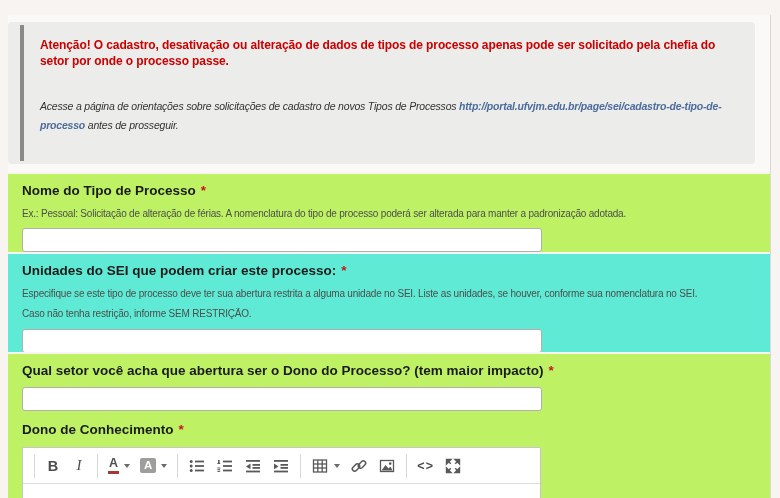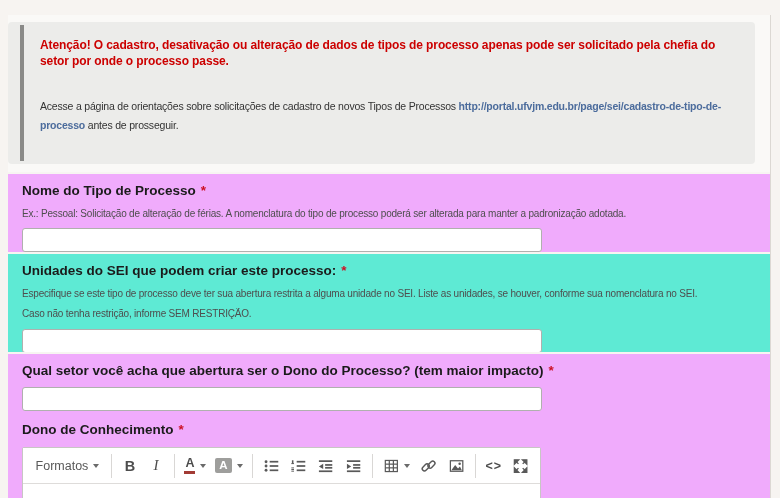--- a/index.html
+++ b/index.html
@@ -27,28 +27,29 @@
     position:absolute; left:12px; top:3px; bottom:3px; width:4px;
     background:#8a8a88;
   }
   .warning {
     margin:0 0 11px 0; color:#cc0000; font-weight:bold;
     font-size:12px; line-height:16px; letter-spacing:-0.1px;
   }
   .notice-info {
     margin:28px 0 0 0; color:#333; font-size:10.5px; line-height:19px;
     letter-spacing:-0.2px;
+    font-style:italic;
   }
   .notice-info a {
     color:#4c6c9c; font-weight:bold; text-decoration:none;
     overflow-wrap:anywhere;
   }
   
   .sec { padding:8px 14px 0 14px; }
-  .sec-light { background:#f0abfc; }
+  .sec-light { background:#bef264; }
   .sec-dark  { background:#5eead4; }
   .sec-bordered { border-top:2px solid #f7f5f2; }
   .sec-nome     { height:80px; }
   .sec-unidades { height:100px; }
   .sec-dono     { height:62px; }
   .sec-base     { height:99px; padding-top:7px; }
   .qlabel {
     margin:0; font-size:13.5px; font-weight:bold; color:#1b1b1b;
     line-height:17px; white-space:nowrap;
   }
@@ -141,24 +142,20 @@
       <h3 class="qlabel"><span>Qual setor você acha que abertura ser o Dono do Processo? (tem maior impacto)</span><span class="req">*</span></h3>
       <input type="text" class="text-input" value="" style="">
     </section>
 
     <section class="sec sec-light sec-base">
       <h3 class="qlabel"><span>Dono de Conhecimento</span><span class="req">*</span></h3>
 
       <div class="editor">
         <div class="toolbar">
 
-          <button type="button" class="tb-btn tb-formats">
-            <span>Formatos</span>
-            <span class="caret"></span>
-          </button>
 
           <span class="tb-sep"></span>
 
           <button type="button" class="tb-btn">
               <span class="glyph-b">B</span>
             </button>
           <button type="button" class="tb-btn">
               <span class="glyph-i">I</span>
             </button>
 

